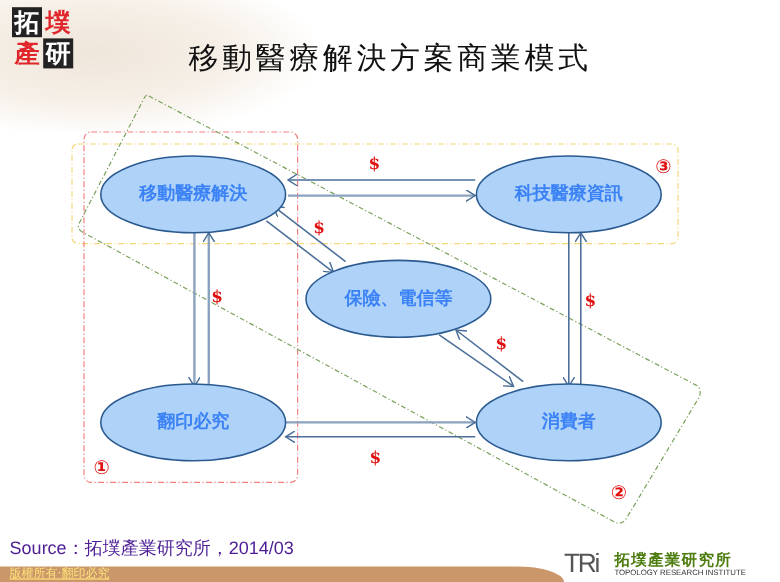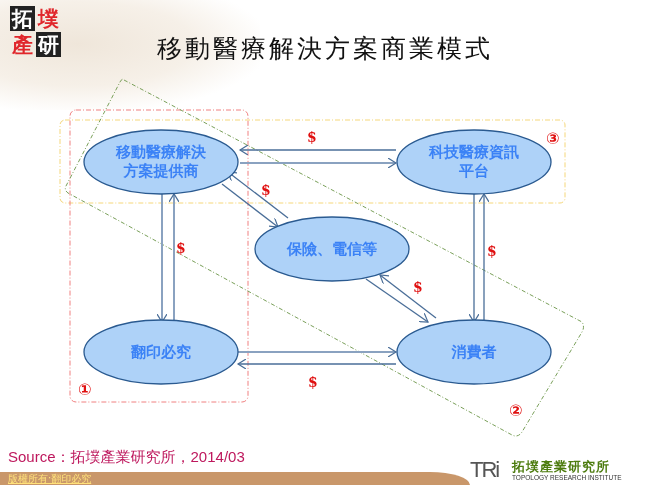--- a/index.html
+++ b/index.html
@@ -9,21 +9,21 @@
   .logo .cell{position:absolute;width:25px;height:25px;font-size:21px;font-weight:bold;line-height:25px;text-align:center;font-family:"DejaVu Serif",serif;}
   .logo .c1{left:0;top:0;background:#222;color:#fff;}
   .logo .c2{left:26px;top:0;color:#e0262b;}
   .logo .c3{left:0;top:26px;color:#e0262b;}
   .logo .c4{left:26px;top:26px;background:#222;color:#fff;}
   .title{position:absolute;left:0;width:650px;top:32px;text-align:center;font-family:"DejaVu Serif",serif;font-weight:normal;font-size:25px;letter-spacing:3px;color:#111;}
   svg.diagram{position:absolute;left:0;top:0;}
   .node{position:absolute;display:flex;align-items:center;justify-content:center;text-align:center;color:#3b82f6;font-weight:bold;font-size:15px;line-height:19px;font-family:Liberation Serif, serif;}
   .dollar{position:absolute;color:#e01010;font-family:"DejaVu Serif",serif;font-size:14px;font-weight:bold;}
   .circled{position:absolute;color:#e01010;font-size:16px;font-weight:bold;font-family:"DejaVu Sans",sans-serif;}
-  .source{position:absolute;left:8px;top:448px;font-size:15px;color:#be185d;font-family:"Liberation Sans",sans-serif;}
+  .source{position:absolute;left:8px;top:448px;font-size:15px;color:#4c1d95;font-family:"Liberation Sans",sans-serif;}
   .footer-bar{position:absolute;left:0;top:472px;width:470px;height:13px;background:#c9976a;border-top-right-radius:40px 13px;}
   .footer-text{position:absolute;left:8px;top:472px;font-size:10px;line-height:13px;color:#ffe27a;text-decoration:underline;}
   .tri-logo{position:absolute;left:470px;top:457px;width:180px;height:28px;}
   .tri-mark{position:absolute;left:0;top:0;font-size:22px;font-weight:normal;color:#555;font-family:"Liberation Sans",sans-serif;letter-spacing:-2px;}
   .tri-cn{position:absolute;left:42px;top:1px;font-size:13px;font-weight:bold;color:#4d7c0f;letter-spacing:1px;font-family:"DejaVu Serif",serif;}
   .tri-en{position:absolute;left:42px;top:17px;font-size:6.5px;color:#333;font-family:"Liberation Sans",sans-serif;}
 </style>
 </head>
 <body>
 
@@ -72,27 +72,25 @@
   <ellipse cx="161" cy="162" rx="77" ry="32" fill="#aed2f8" stroke="#2a5a90" stroke-width="1.3"></ellipse>
   <ellipse cx="474" cy="162" rx="77" ry="32" fill="#aed2f8" stroke="#2a5a90" stroke-width="1.3"></ellipse>
   <ellipse cx="332" cy="249" rx="77" ry="32" fill="#aed2f8" stroke="#2a5a90" stroke-width="1.3"></ellipse>
   <ellipse cx="161" cy="352" rx="77" ry="32" fill="#aed2f8" stroke="#2a5a90" stroke-width="1.3"></ellipse>
   <ellipse cx="474" cy="352" rx="77" ry="32" fill="#aed2f8" stroke="#2a5a90" stroke-width="1.3"></ellipse>
 </svg>
 
 <div class="node" style="left:84px;top:130px;width:154px;height:64px;">
   <div>
     <div>移動醫療解決</div>
-    <div>方案提供商</div>
   </div>
 </div>
 <div class="node" style="left:397px;top:130px;width:154px;height:64px;">
   <div>
     <div>科技醫療資訊</div>
-    <div>平台</div>
   </div>
 </div>
 <div class="node" style="left:255px;top:217px;width:154px;height:64px;text-align:right;">
   <span>保險、電信等</span>
 </div>
 <div class="node" style="left:84px;top:320px;width:154px;height:64px;">
   <span>翻印必究</span>
 </div>
 <div class="node" style="left:397px;top:320px;width:154px;height:64px;">
   <span>消費者</span>

